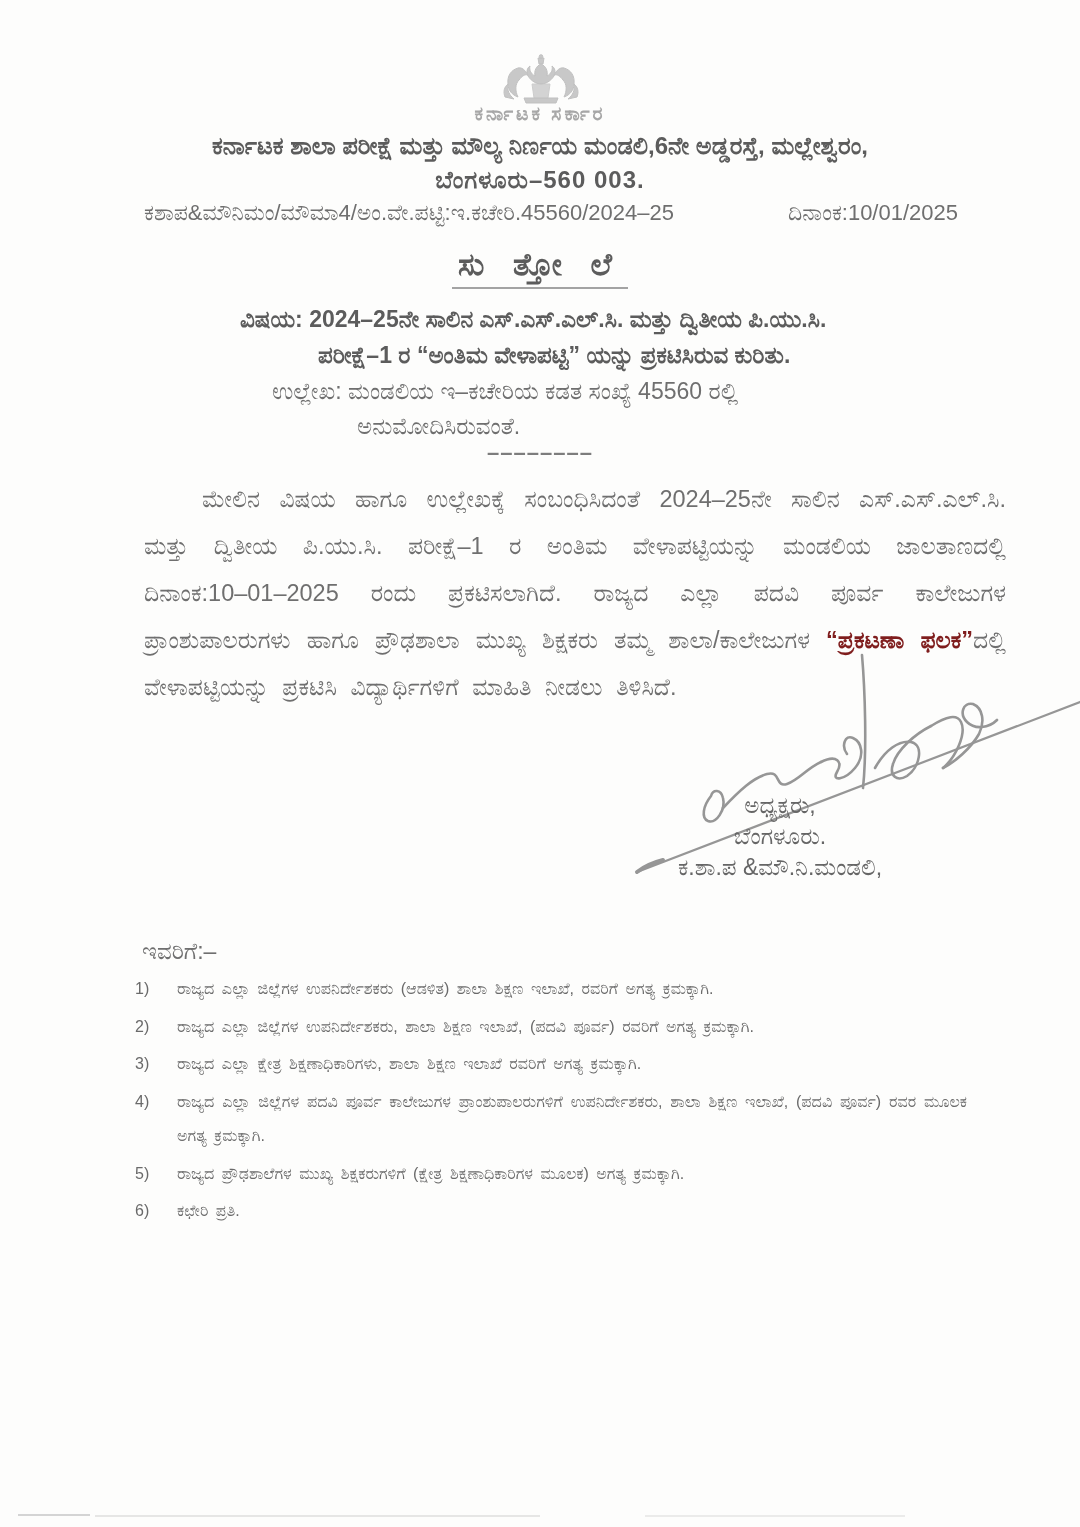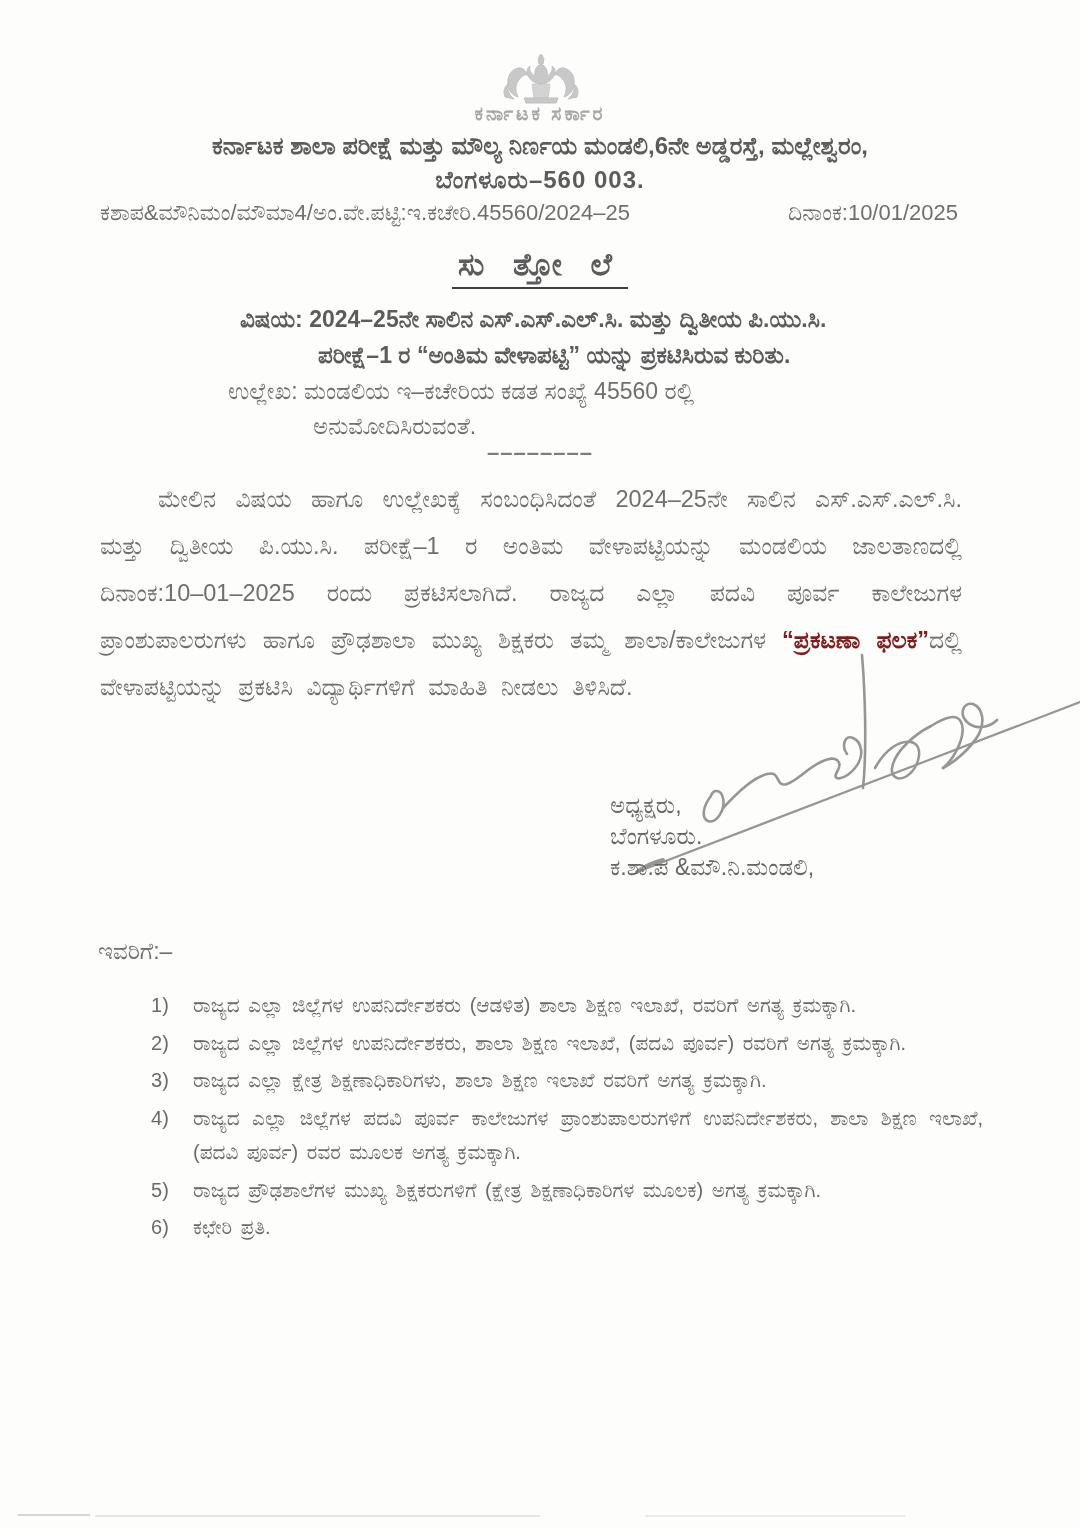--- a/index.html
+++ b/index.html
@@ -11,21 +11,21 @@
     position:relative;
     width:1080px;
     height:1527px;
     margin:0 auto;
     background:#fdfdfc;
     overflow:hidden;
     color:#6a6a6a;
   }
   .abs{position:absolute;}
   .center{left:0;right:0;text-align:center;}
-  .ink{color:#6f6f6f;}
+  .ink{color:#6f6f6f;margin-left:44px;}
   .ink-bold{color:#5c5c5c;font-weight:bold;}
   .underline{text-decoration-color:#7a7a7a;text-underline-offset:4px;}
 
   .govt-title{
     top:103px;
     font-size:19px;
     letter-spacing:3px;
     color:#a7a7a7;
     font-weight:bold;
   }
@@ -42,21 +42,21 @@
     top:200px;left:100px;right:122px;
     display:flex;justify-content:space-between;
     font-size:22px;
   }
   .doc-title{
     top:247px;
     font-size:31px;
     letter-spacing:10px;
   }
   .doc-title span{
-    border-bottom:2px solid #404040;
+    border-bottom:2px solid #a3a3a3;
     padding:0 6px 5px 6px;
   }
   .subject-line{font-size:23px;white-space:nowrap;}
   .subj1{left:240px;top:306px;}
   .subj2{left:310px;top:342px;margin-left:8px;}
   .subj3{left:228px;top:378px;}
   .subj4{left:313px;top:413px;}
   .separator{
     top:440px;
     font-size:22px;
@@ -69,35 +69,35 @@
     font-size:23.5px;
     line-height:47px;
     text-align:justify;
     text-indent:58px;
     word-spacing:7px;
   }
   .main-para b{color:#7f1d1d;}
   .signature-svg{left:575px;top:650px;}
   .sig-block{
     left:610px;top:790px;width:340px;
-    text-align:left;
+    text-align:center;
     font-size:23px;
     line-height:31px;
     color:#666;
   }
   .dist-heading{
     left:98px;top:938px;
     font-size:23px;
   }
   .dist-list{
     left:135px;top:972px;width:832px;
-    margin:16px;padding:0;
+    margin:0;padding:0;
     list-style:none;
     counter-reset:item;
-    font-size:20px;
+    font-size:16px;
     line-height:34.5px;
   }
   .dist-list li{
     counter-increment:item;
     position:relative;
     padding-left:42px;
     margin-bottom:3px;
     text-align:justify;
     word-spacing:3px;
   }

